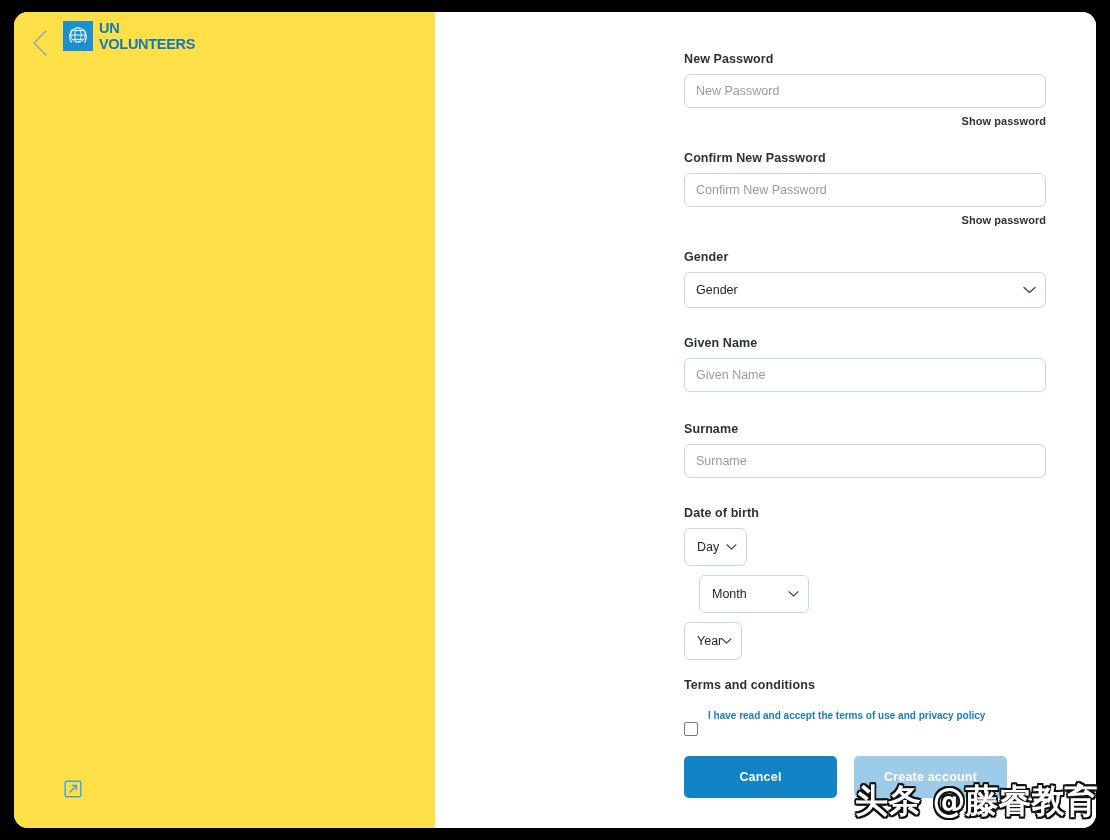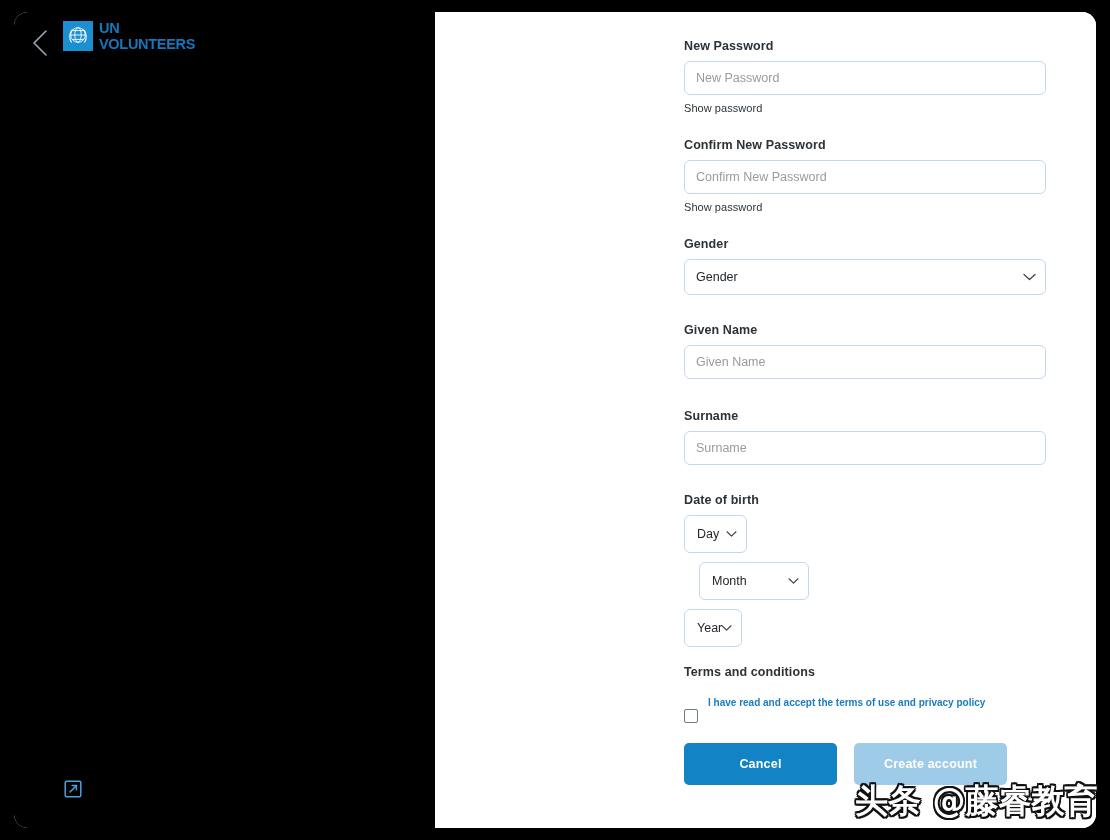--- a/index.html
+++ b/index.html
@@ -18,21 +18,21 @@
     background: #ffffff;
     border-radius: 14px;
     overflow: hidden;
     display: flex;
   }
 
   
   #sidebar {
     width: 421px;
     height: 100%;
-    background: #000000;
+    background: #fde047;
     position: relative;
     flex: 0 0 421px;
   }
 
   .back-chevron {
     position: absolute;
     left: 12px; top: 14px;
     width: 28px; height: 34px;
     cursor: pointer;
   }
@@ -88,21 +88,21 @@
     background: #ffffff;
     position: relative;
     overflow: hidden;
   }
 
   #form {
     position: absolute;
     left: 249px;
     top: 0px;
     width: 362px;
-    padding-top: 27px;
+    padding-top: 40px;
   }
 
   .field-label {
     font-size: 12.5px;
     font-weight: bold;
     color: #2c3338;
     letter-spacing: 0.1px;
     margin-bottom: 8px;
   }
 
@@ -115,22 +115,23 @@
     background: #ffffff;
     padding: 0 11px;
     font-size: 12.5px;
     color: #333333;
     font-family: "Liberation Sans", sans-serif;
     outline: none;
   }
   .txt-input::placeholder { color: #9b9b9b; }
 
   .show-password {
+    text-align: right;
     font-size: 11px;
-    font-weight: normal;
+    font-weight: bold;
     color: #2c3338;
     margin-top: 7px;
     cursor: pointer;
     letter-spacing: 0.05px;
   }
 
   .field-block { margin-bottom: 0; }
 
   .select-wrap {
     position: relative;

